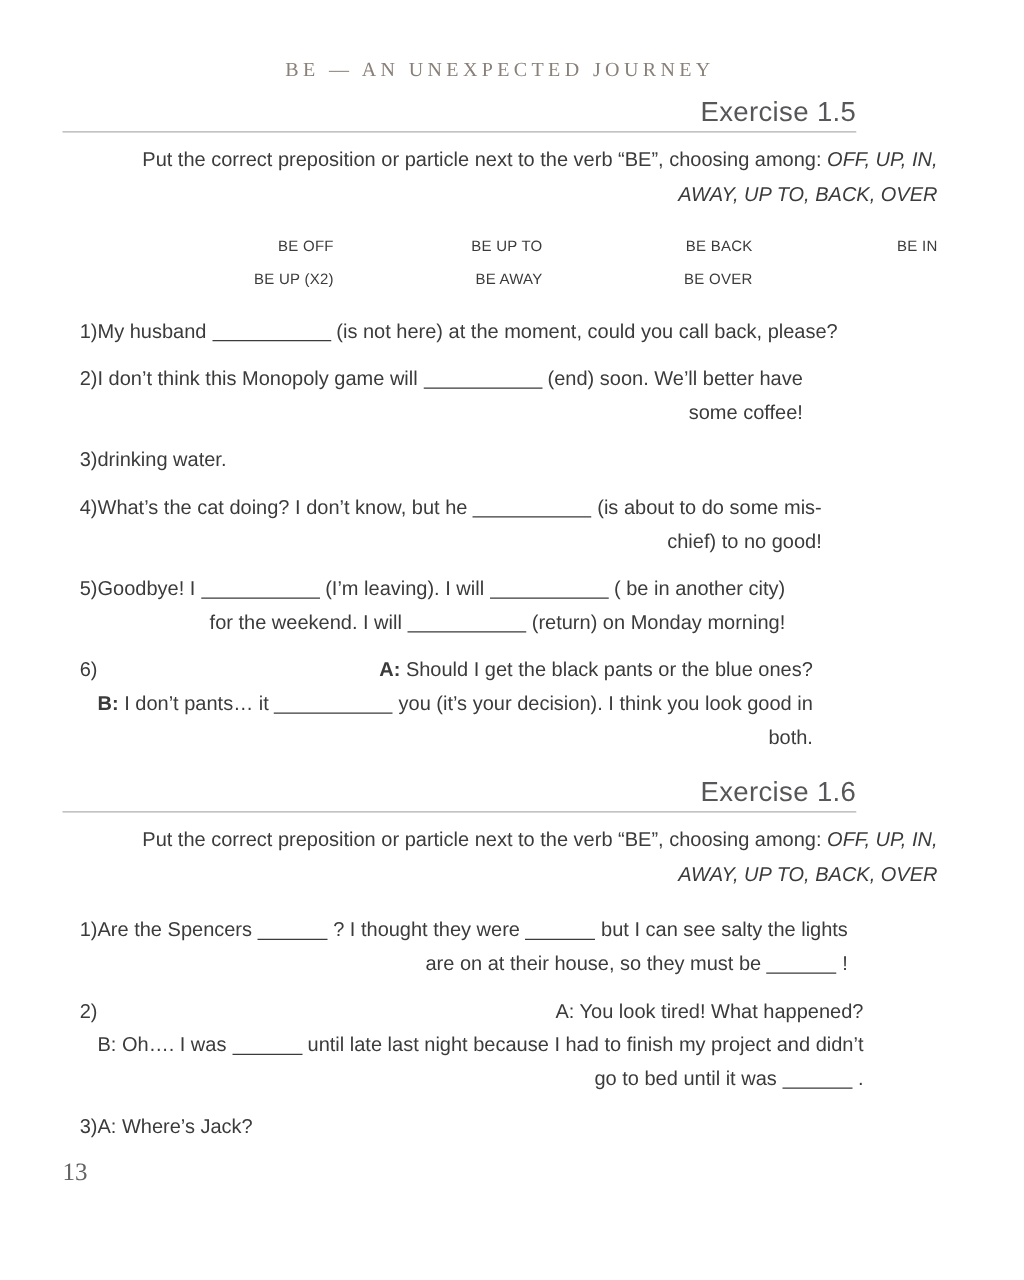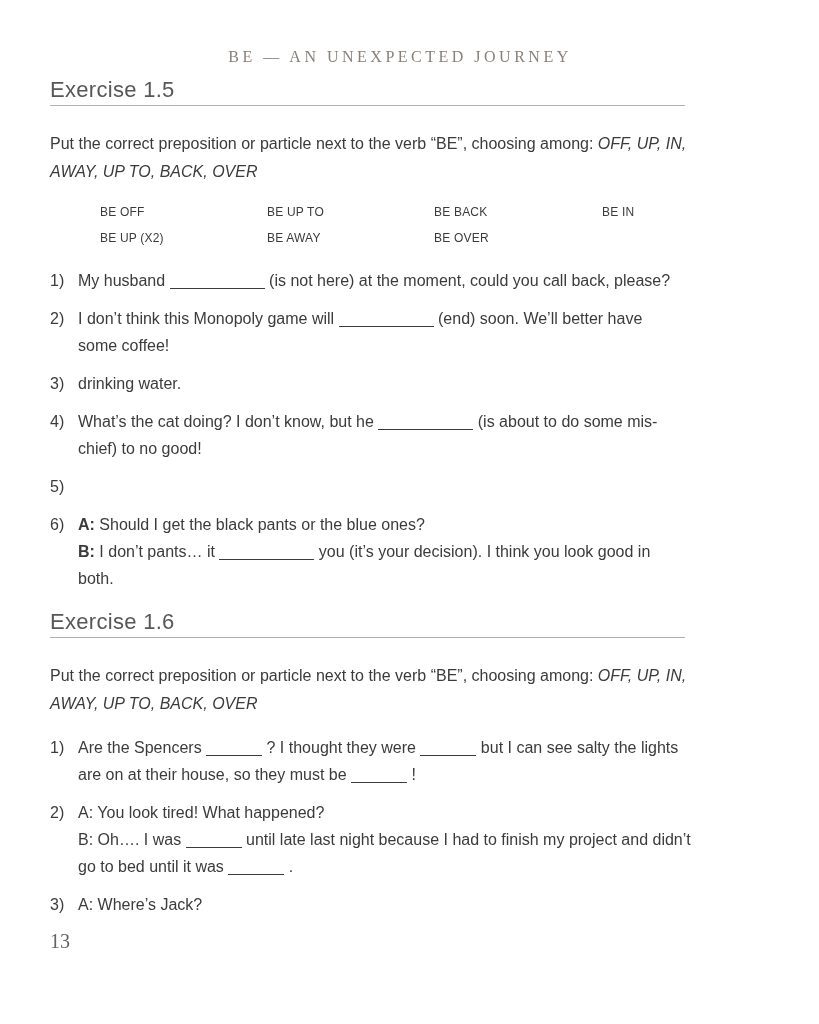--- a/index.html
+++ b/index.html
@@ -10,28 +10,28 @@
   }
   .page{
     box-sizing:border-box;width:819px;height:1024px;
     padding:46px 69px 0 50px;overflow:hidden;background:#fff;
   }
   .doc-title{
     font-family:"Liberation Serif","DejaVu Serif",serif;
     font-size:16px;line-height:22px;letter-spacing:3.5px;
     text-align:center;color:var(--title,#8a8078);
   }
-  section.exercise{margin:0;}
+  section.exercise{margin:0;text-align:right;}
   #sections section.exercise:nth-child(2){margin-top:18px;}
   .ex-head{
     margin:10px 0 0 0;font-size:22px;font-weight:400;letter-spacing:.3px;
     color:var(--heading,#57575a);line-height:24px;
     width:635px;border-bottom:1px solid var(--rule,#b0b0b0);padding-bottom:3px;
   }
-  .instructions{margin-top:24px;font-size:16px;line-height:28px;}
+  .instructions{margin-top:9px;font-size:16px;line-height:28px;}
   .instructions .line{white-space:nowrap;}
   .wordbank{
     margin:13px 0 0 50px;display:grid;
     grid-template-columns:167px 167px 168px 1fr;
     font-size:12px;line-height:26px;letter-spacing:.2px;
   }
   .items{margin-top:16px;}
   .item{display:flex;margin-bottom:11px;font-size:16px;line-height:27px;}
   .item .num{flex:0 0 28px;width:28px;}
   .item .line{white-space:nowrap;}
@@ -92,20 +92,24 @@
           </div>
           <div class="item">
             <div class="num">4)</div>
             <div class="body">
               <div class="line"><span>What’s the cat doing? I don’t know, but he </span><span class="blank" style="width: 95px;"></span><span> (is about to do some mis-</span></div>
               <div class="line"><span>chief) to no good!</span></div>
             </div>
           </div>
           <div class="item">
             <div class="num">5)</div>
+            <div class="body">
+              <div class="line"><span>Goodbye! I </span><span class="blank" style="width: 95px;"></span><span> (I’m leaving). I will </span><span class="blank" style="width: 95px;"></span><span> ( be in another city)</span></div>
+              <div class="line"><span>for the weekend. I will </span><span class="blank" style="width: 95px;"></span><span> (return) on Monday morning!</span></div>
+            </div>
           </div>
           <div class="item">
             <div class="num">6)</div>
             <div class="body">
               <div class="line"><strong>A:</strong><span> Should I get the black pants or the blue ones?</span></div>
               <div class="line"><strong>B:</strong><span> I don’t pants… it </span><span class="blank" style="width: 95px;"></span><span> you (it’s your decision). I think you look good in</span></div>
               <div class="line"><span>both.</span></div>
             </div>
           </div>
         </div>

